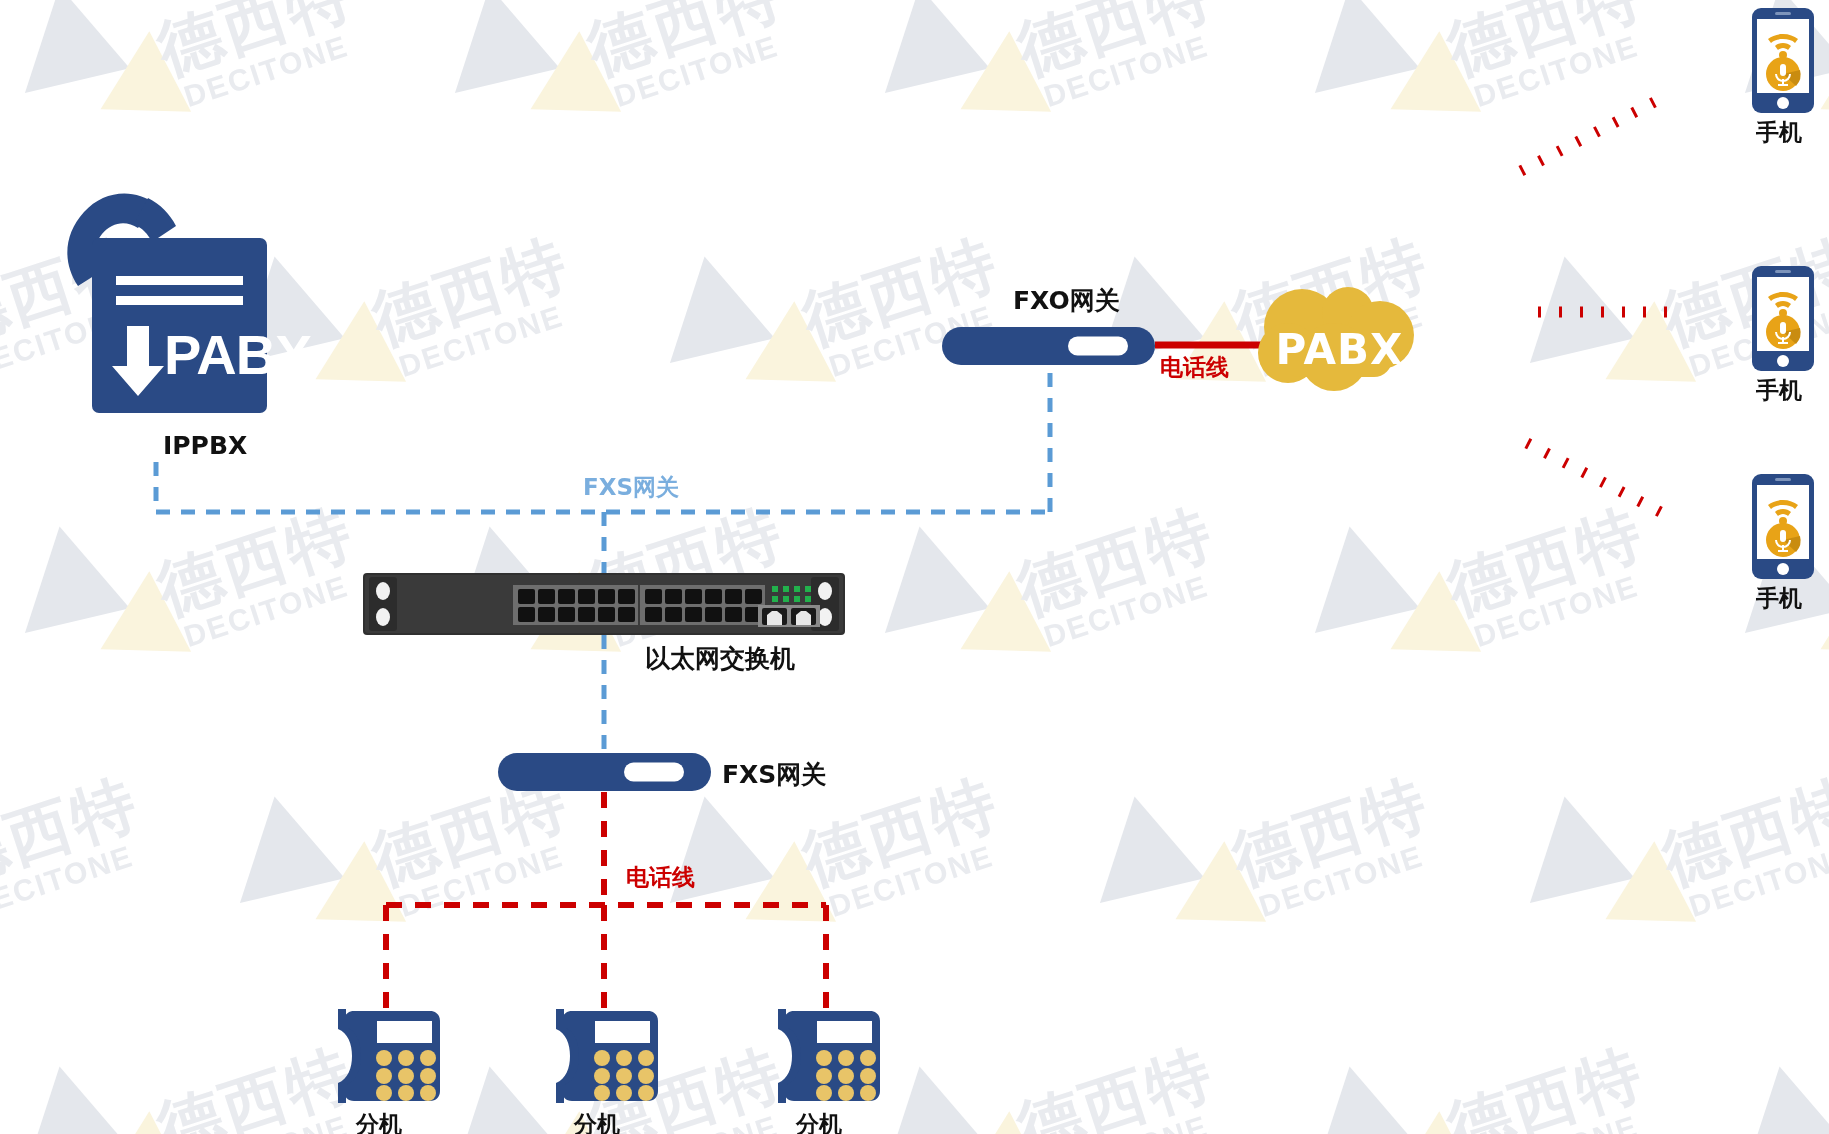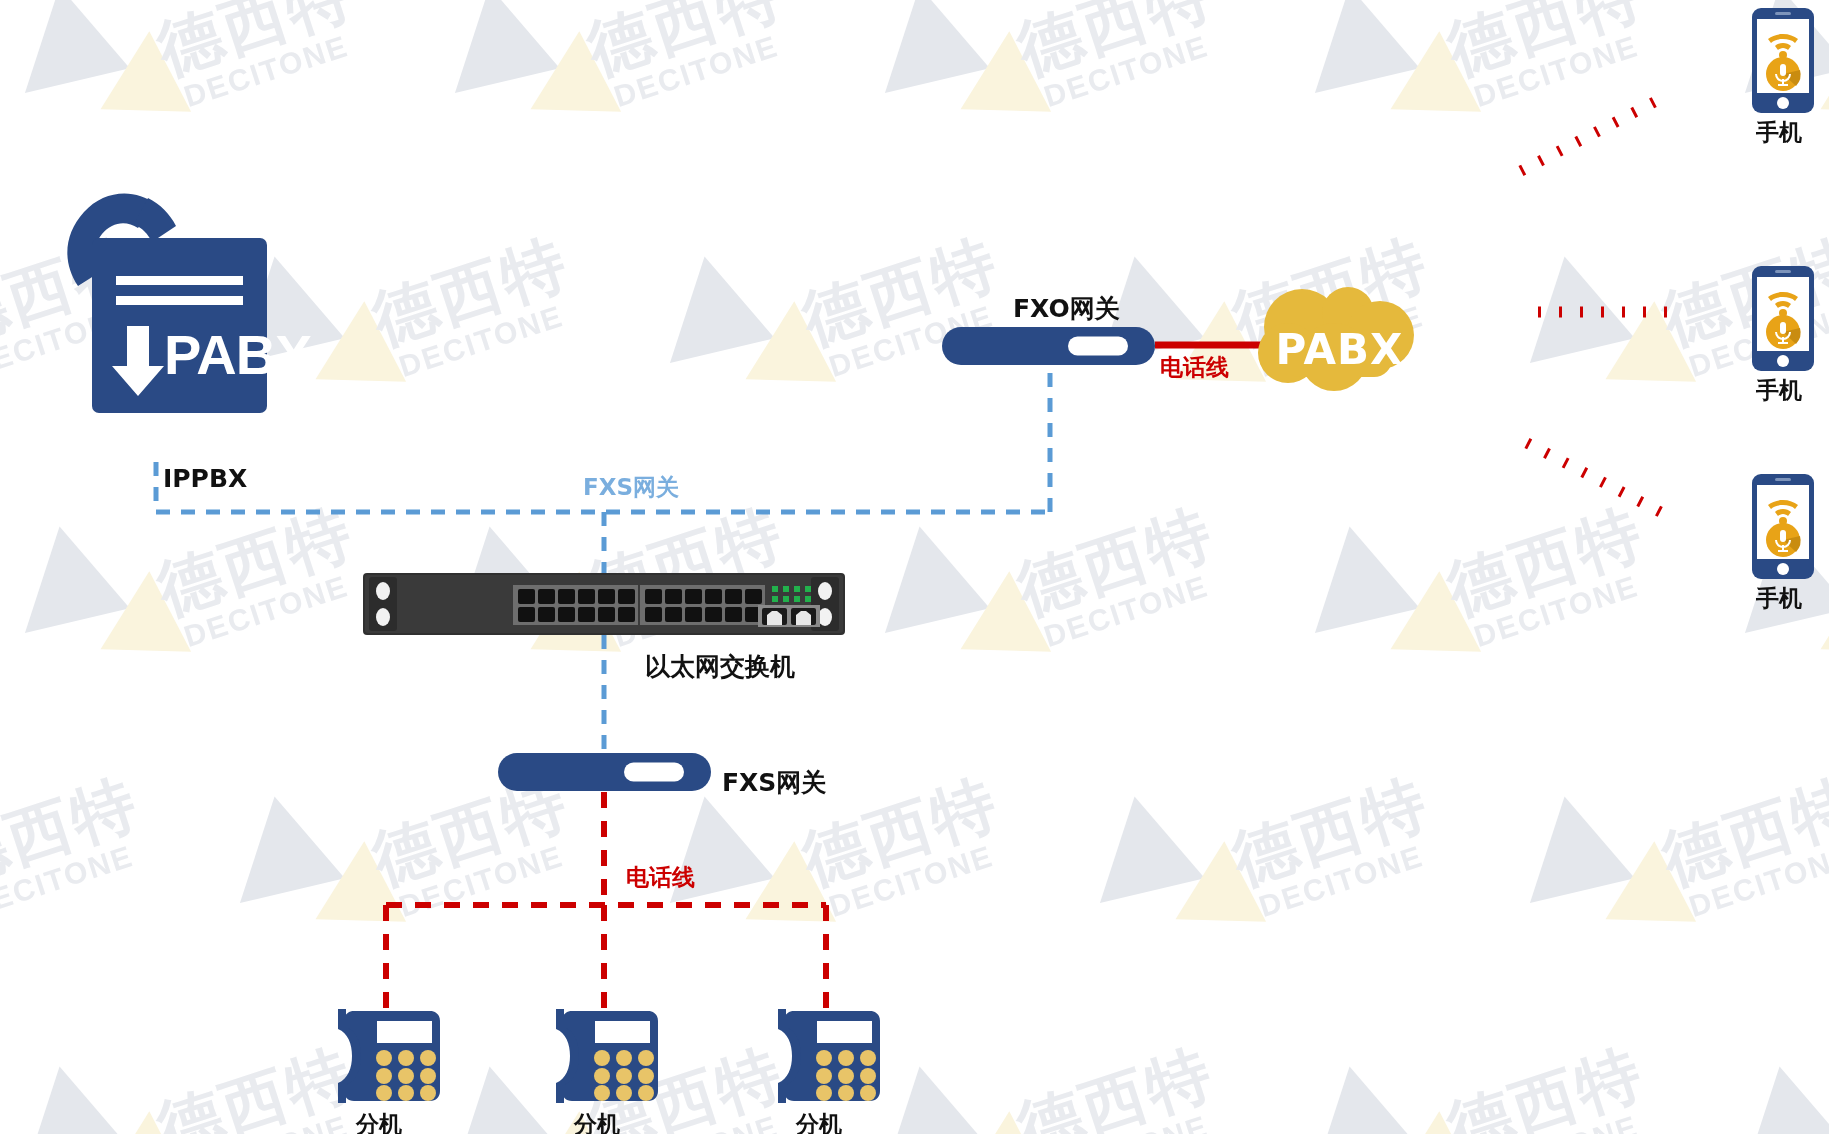--- a/index.html
+++ b/index.html
@@ -88,21 +88,21 @@
   .node { position: absolute; }
 
   .caption {
     position: absolute;
     font-family: "DejaVu Sans", sans-serif;
     font-weight: 700;
     color: #111111;
     white-space: nowrap;
     z-index: 8;
   }
-  .caption-lg { font-size: 25px; margin-top: 8px; }
+  .caption-lg { font-size: 25px; }
   .caption-md { font-size: 23px; font-family: Liberation Serif, serif; }
 
   .label-blue {
     position: absolute;
     color: #7aaede;
     font-family: "DejaVu Sans", sans-serif;
     font-weight: 700;
     font-size: 23px;
     white-space: nowrap;
     z-index: 8;
@@ -401,21 +401,21 @@
       </svg>
       <div class="pabx-box">
         <div class="pabx-bar" style="top:38px"></div>
         <div class="pabx-bar" style="top:58px"></div>
         <svg style="position:absolute;left:18px;top:88px" width="56" height="72" viewBox="0 0 56 72">
           <path d="M 17 0 L 39 0 L 39 40 L 54 40 L 28 70 L 2 40 L 17 40 Z" fill="#ffffff"></path>
         </svg>
         <div style="position:absolute;left:72px;top:84px;color:#ffffff;font-size:56px;font-weight:700;font-family:'Liberation Sans',sans-serif;letter-spacing:-1px;">PABX</div>
       </div>
     </div>
-    <div class="caption caption-lg" style="left:163px; top:456px;">IPPBX</div>
+    <div class="caption caption-lg" style="left:163px; top:431px;">IPPBX</div>
 
     <div class="label-blue" style="left:583px; top:472px;">FXS网关</div>
 
     <div class="gw" id="fxo" style="left:942px; top:327px; width:213px; height:38px;">
       <div class="gw-slot"></div>
     </div>
     <div class="caption caption-lg" style="left:1013px; top:284px;">FXO网关</div>
 
     <div class="label-red" style="left:1160px; top:352px;">电话线</div>
 

